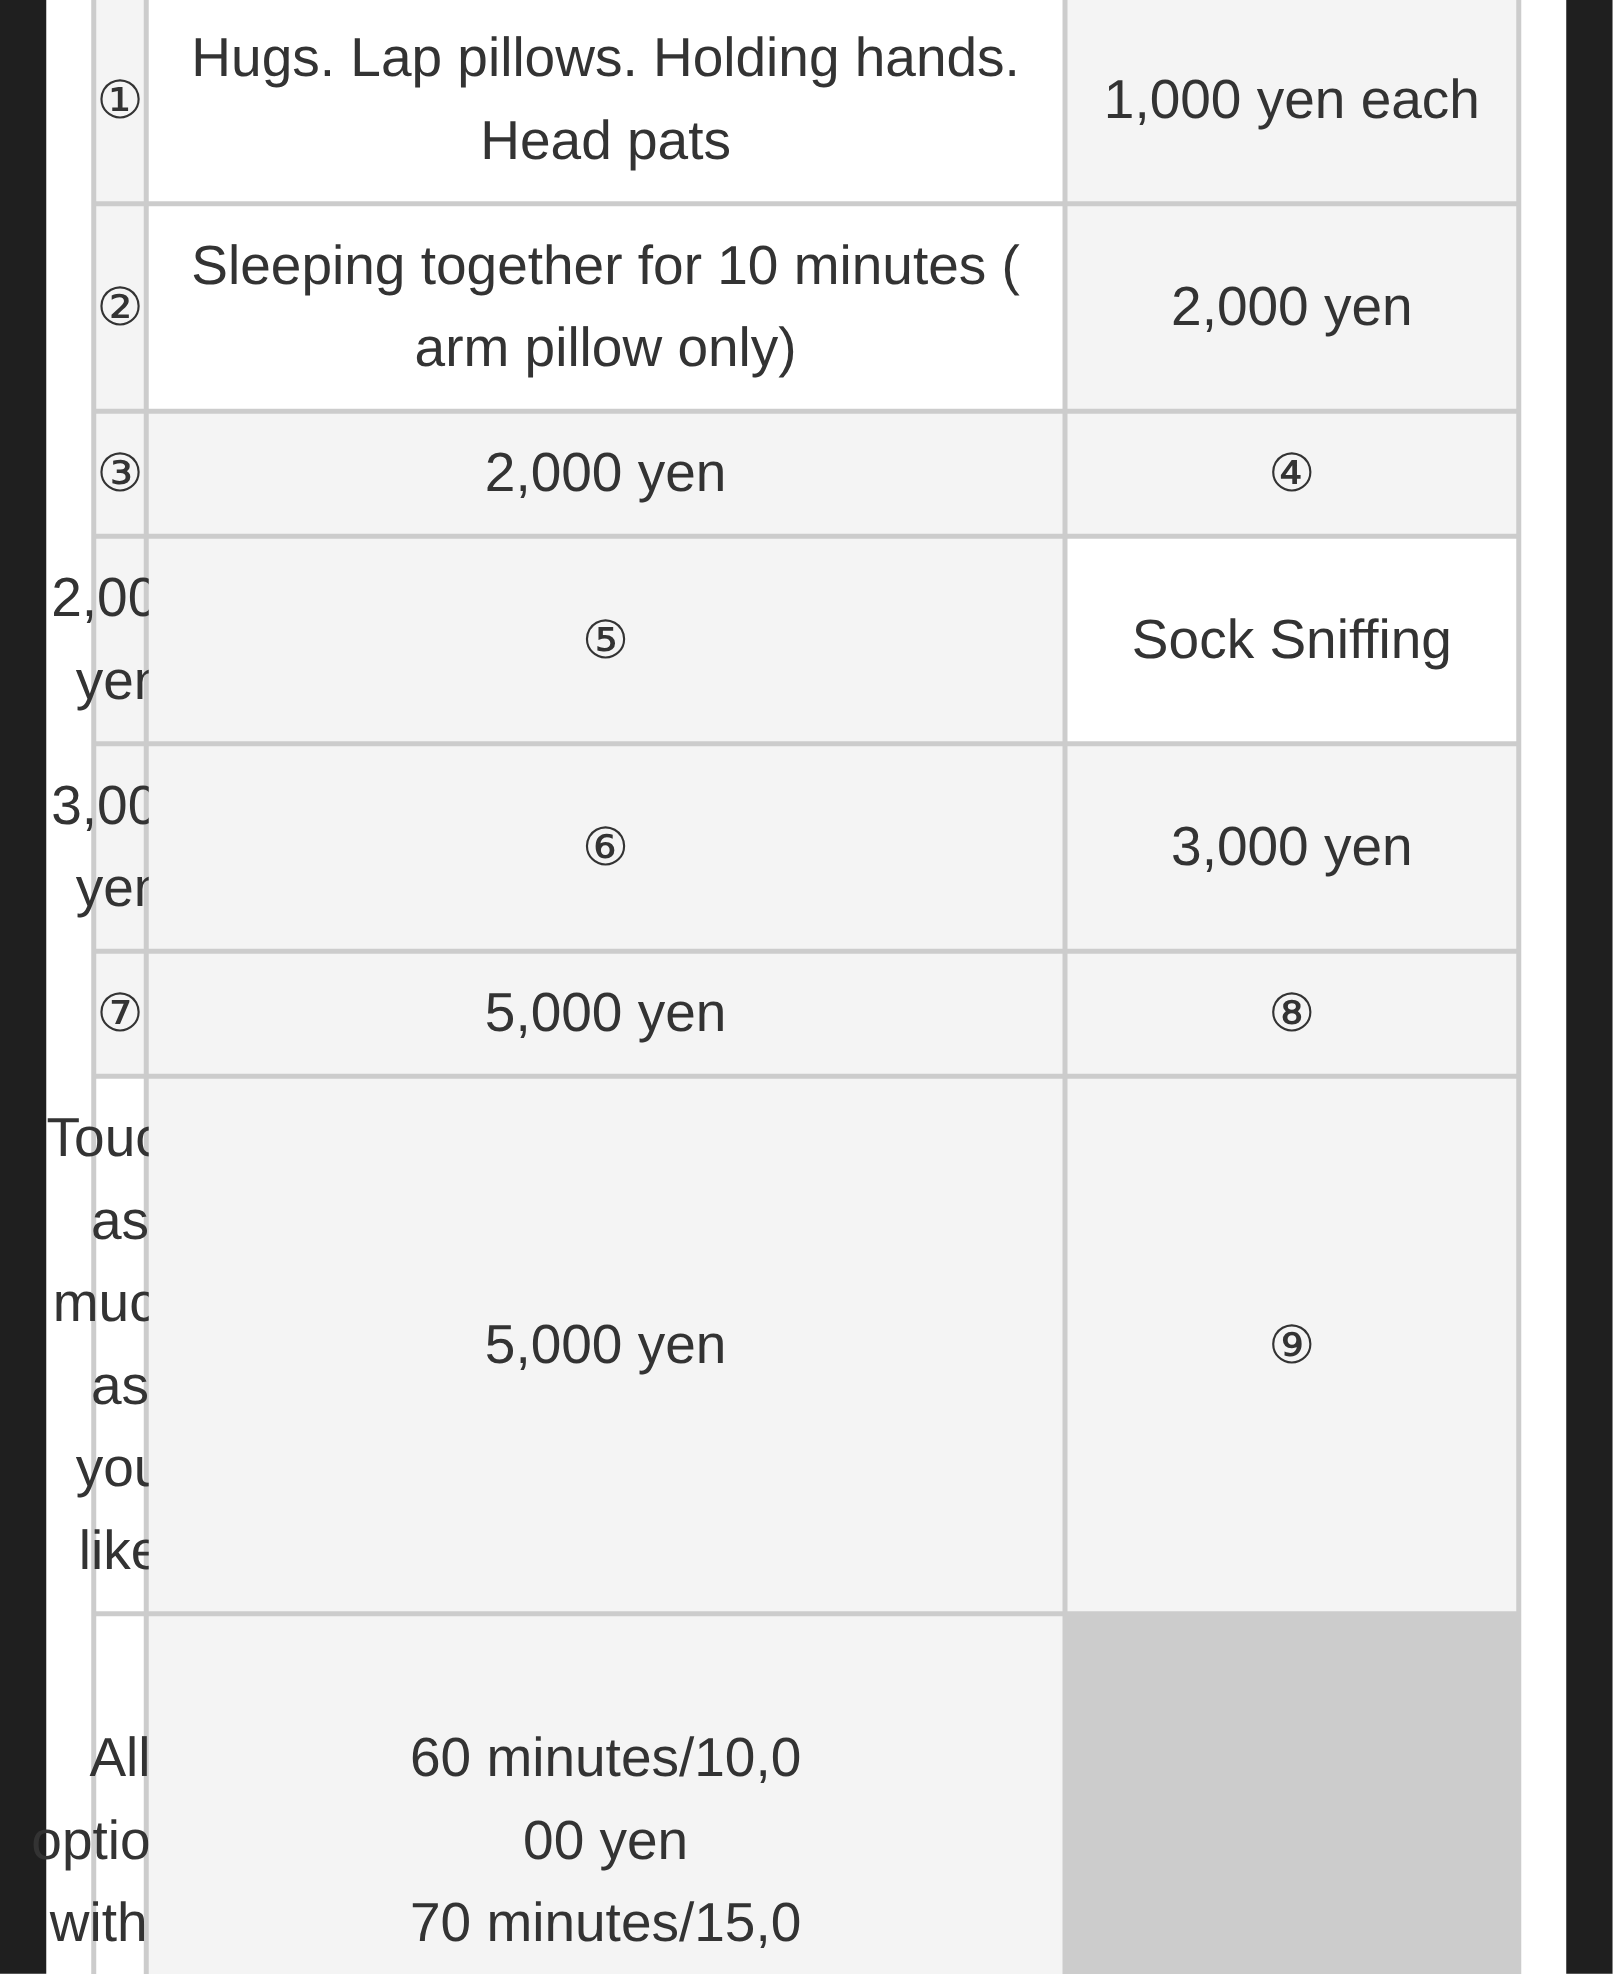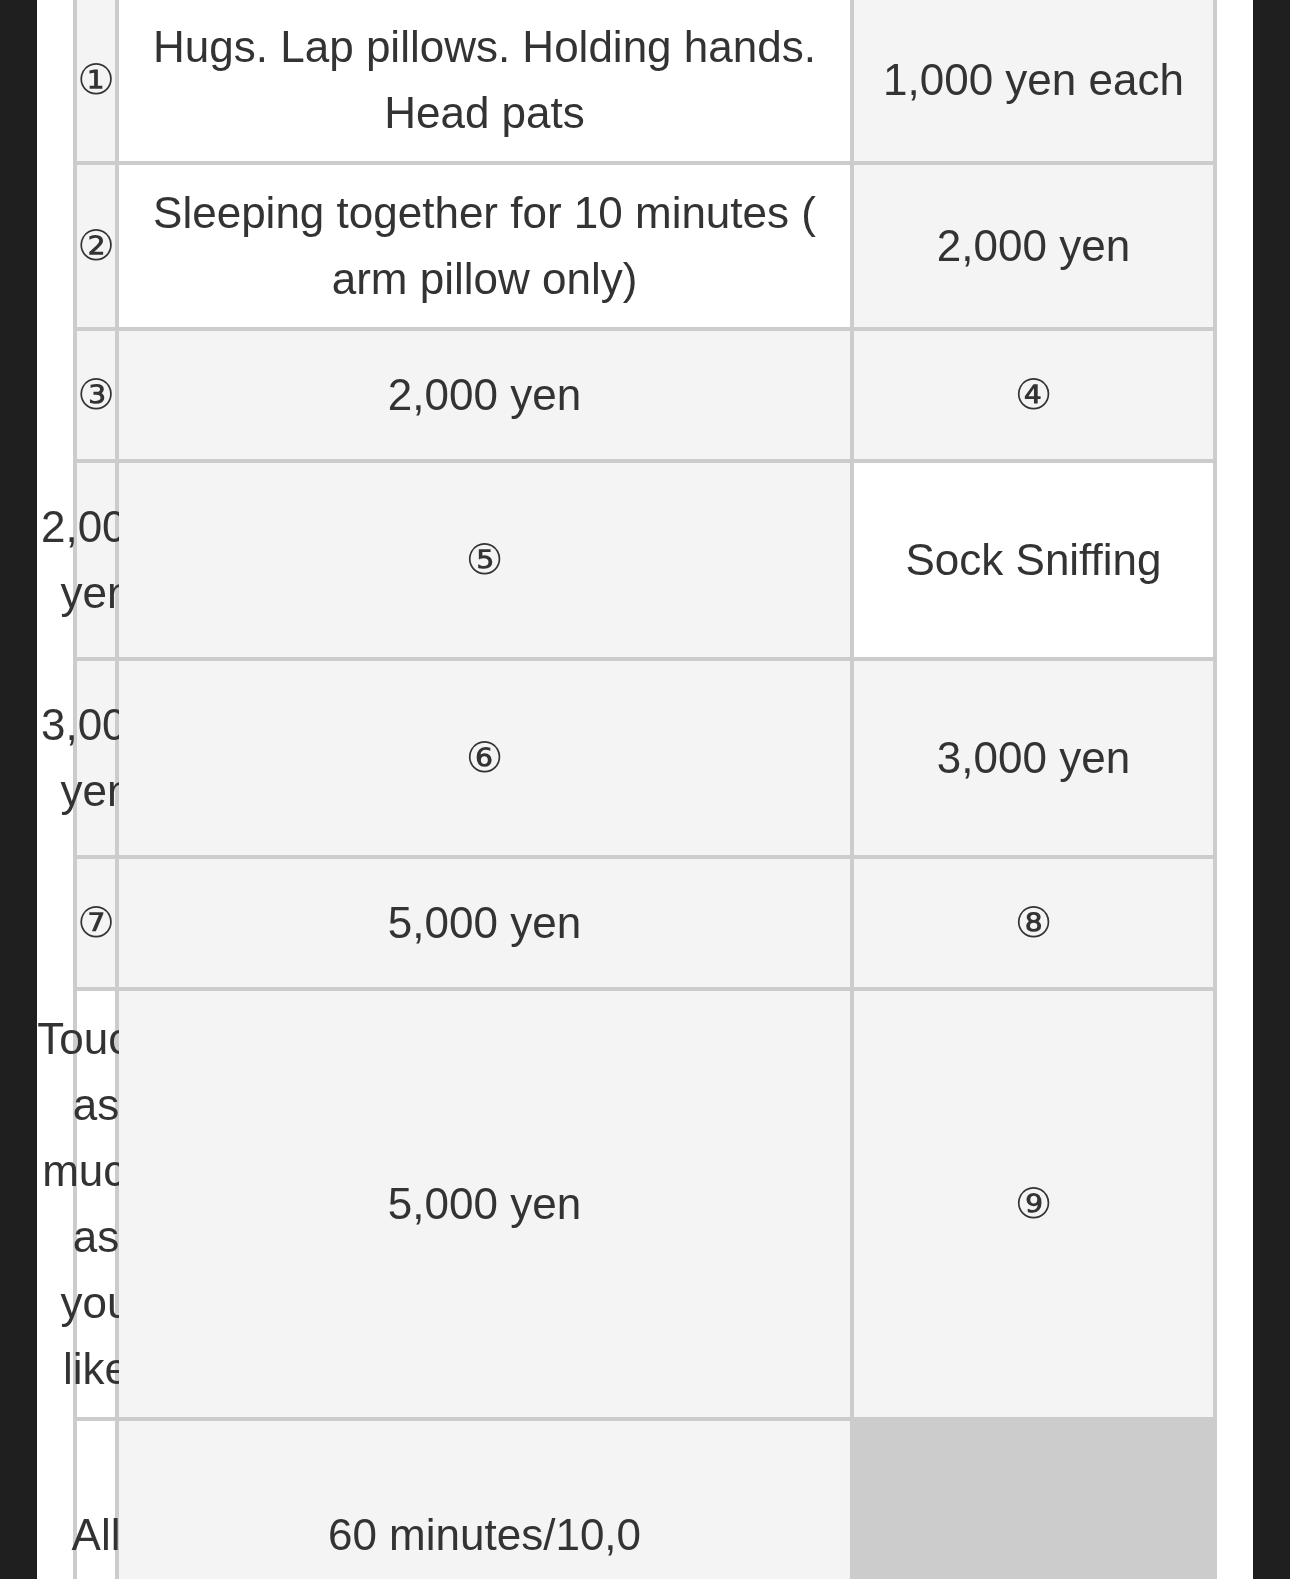--- a/index.html
+++ b/index.html
@@ -46,21 +46,21 @@
     box-sizing: border-box;
     padding: 15px 0;
   }
   .cell.shaded { background: var(--shaded_cell_bg, #f4f4f4); }
   .cell.white  { background: var(--white_cell_bg, #ffffff); }
   .cell.num {
     font-family: "DejaVu Sans", sans-serif;
     font-size: 42px;
     overflow: visible;
   }
-  .cell.price { padding: 31px 2px; }
+  .cell.price { padding: 15px 2px; }
 </style>
 </head>
 <body>
 
 <div class="frame-bar left"></div>
 <div class="frame-bar right"></div>
 
 <div class="price-table">
     <div class="cell num shaded">①</div>
     <div class="cell desc white">Hugs. Lap pillows. Holding hands.

